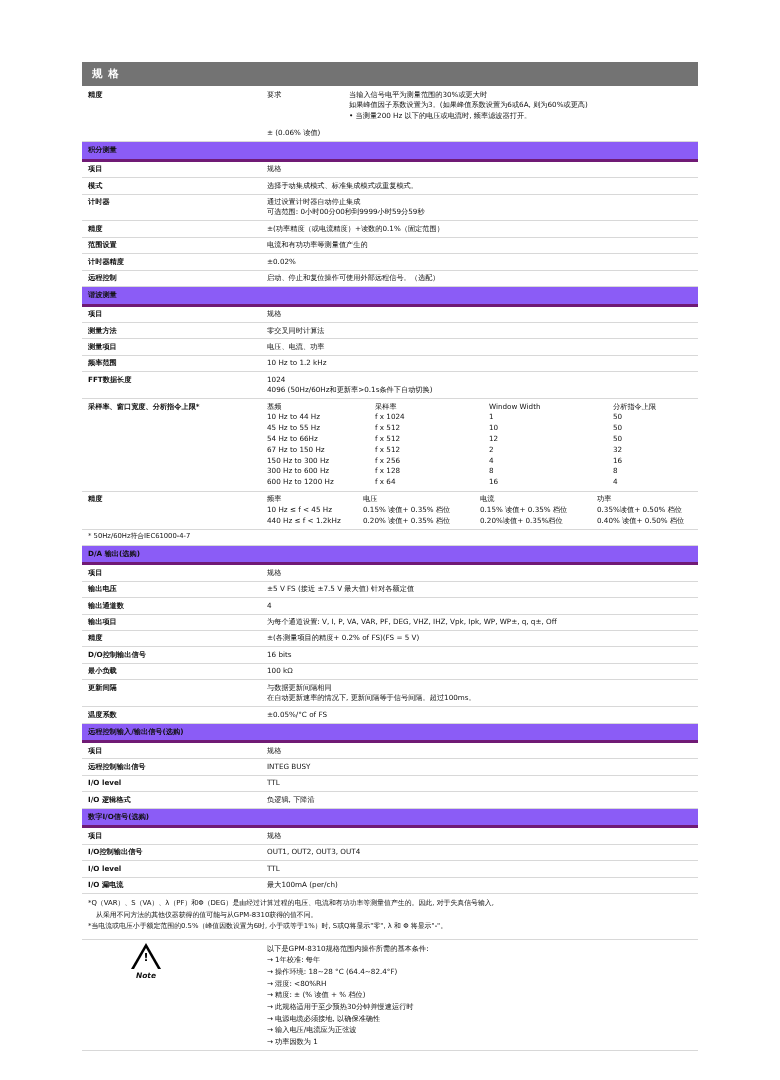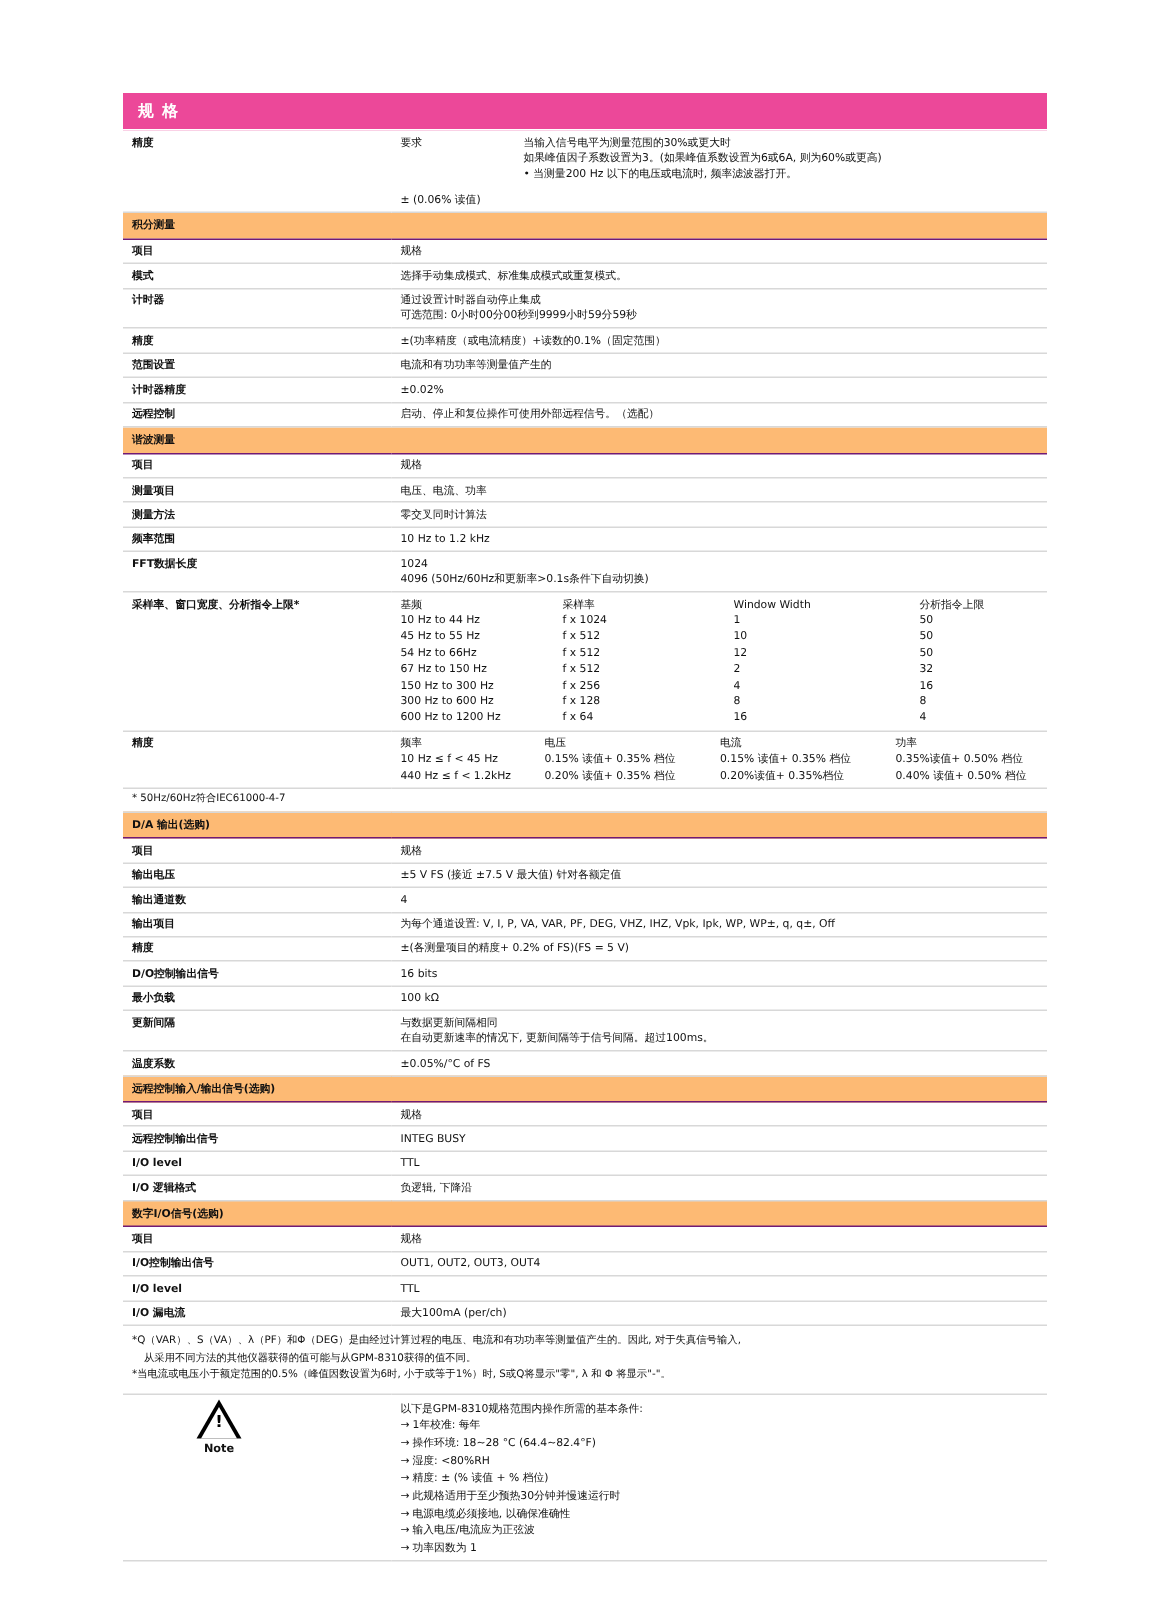--- a/index.html
+++ b/index.html
@@ -12,21 +12,21 @@
     position:relative;
   }
   .page{
     position:absolute;
     left:82px;
     top:62px;
     width:616px;
   }
   
   .spec-header{
-    background:#ec4899;
+    background:#737373;
     color:#ffffff;
     font-size:10.5px;
     font-weight:bold;
     letter-spacing:1px;
     padding:5px 8px 5px 10px;
     border-bottom:1px solid #ffffff;
   }
   table.spec{
     border-collapse:collapse;
     width:100%;
@@ -38,23 +38,23 @@
     border-bottom:1px solid #d8d8d8;
     line-height:1.45;
   }
   td.lbl{
     width:168px;
     font-weight:bold;
     color:#111;
   }
   td.val{color:#111;margin-left:16px;}
   tr.section td{
-    background:#fdba74;
+    background:#8b5cf6;
     font-weight:bold;
-    border-bottom:1px solid #701a75;
+    border-bottom:3px solid #701a75;
     padding:3px 5px 3px 6px;
   }
   .small{font-size:6.8px;margin-left:44px;}
   
   table.grid{
     border-collapse:collapse;
     width:100%;
     table-layout:fixed;
   }
   table.grid td{
@@ -101,21 +101,21 @@
   }
   .bang{
     position:absolute;
     left:0;top:9px;width:30px;
     text-align:center;
     font-size:11px;
     font-weight:bold;
     line-height:1;
     color:#000;
   }
-  .note-label{font-size:7.5px;margin-top:2px;text-align:center;}
+  .note-label{font-size:7.5px;margin-top:2px;text-align:center;font-style:italic;}
   .note-list div{line-height:1.62;}
   .bullet-arrow{margin-right:2px;}
 </style>
 </head>
 <body>
 
 <div class="page">
 
   <div class="spec-header">规 格</div>
 
@@ -182,26 +182,26 @@
     </tr>
 
     <tr class="section">
       <td colspan="2">谐波测量</td>
     </tr>
     <tr>
       <td class="lbl">项目</td>
       <td class="val">规格</td>
     </tr>
     <tr>
+      <td class="lbl">测量方法</td>
+      <td class="val">零交叉同时计算法</td>
+    </tr>
+    <tr>
       <td class="lbl">测量项目</td>
       <td class="val">电压、电流、功率</td>
-    </tr>
-    <tr>
-      <td class="lbl">测量方法</td>
-      <td class="val">零交叉同时计算法</td>
     </tr>
     <tr>
       <td class="lbl">频率范围</td>
       <td class="val">10 Hz to 1.2 kHz</td>
     </tr>
     <tr>
       <td class="lbl">FFT数据长度</td>
       <td class="val" style="white-space:pre-line">1024
 4096 (50Hz/60Hz和更新率&gt;0.1s条件下自动切换)</td>
     </tr>

